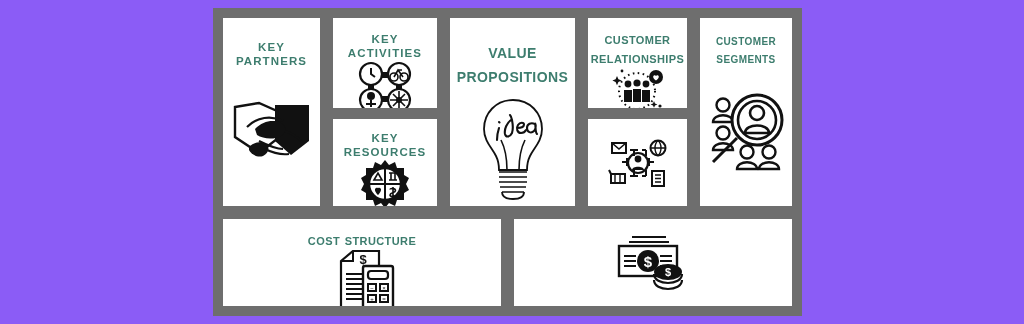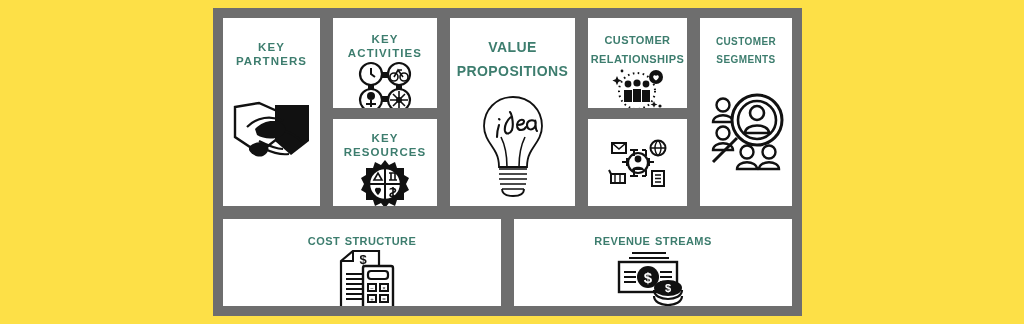--- a/index.html
+++ b/index.html
@@ -11,21 +11,21 @@
     width: 1024px;
     height: 324px;
     font-family: "Liberation Sans", sans-serif;
     overflow: hidden;
   }
 
   #canvas-root {
     position: relative;
     width: 1024px;
     height: 324px;
-    background: #fde047;
+    background: #8b5cf6;
   }
 
   
   .bmc-frame {
     position: absolute;
     left: 213px;
     top: 8px;
     width: 589px;
     height: 308px;
     border: 7px solid #6e6e6e;
@@ -88,21 +88,21 @@
   #block-value-propositions  { left: 447px; top: 15px;  width: 131px; height: 194px; }
   #block-customer-relationships { left: 585px; top: 15px;  width: 105px; height: 96px; }
   #block-channels            { left: 585px; top: 116px; width: 105px; height: 93px;  }
   #block-customer-segments   { left: 697px; top: 15px;  width: 98px;  height: 194px; }
   #block-cost-structure      { left: 220px; top: 216px; width: 284px; height: 93px;  }
   #block-revenue-streams     { left: 511px; top: 216px; width: 284px; height: 93px;  }
 
   #block-key-partners .block-title        { margin-top: 22px; }
   #block-key-activities .block-title      { margin-top: 14px; }
   #block-key-resources .block-title       { margin-top: 12px; }
-  #block-value-propositions .block-title  { margin-top: 16px; }
+  #block-value-propositions .block-title  { margin-top: 22px; }
   #block-customer-relationships .block-title { margin-top: 12px; }
   #block-channels .block-title            { margin-top: 14px; }
   #block-customer-segments .block-title   { margin-top: 14px; }
   #block-cost-structure .block-title      { margin-top: 12px; }
   #block-revenue-streams .block-title     { margin-top: 12px; }
 
   #block-key-partners .icon-wrap          { margin-top: -6px; }
   #block-value-propositions .icon-wrap    { margin-top: 2px; }
   #block-customer-segments .icon-wrap     { margin-top: -4px; }
 
@@ -315,21 +315,20 @@
           <text x="45" y="39.5">−</text>
           <text x="57" y="39.5">×</text>
           <text x="45" y="50.5">+</text>
           <text x="57" y="50.5">=</text>
         </g>
       </svg>
     </div>
   </div>
 
   <div class="block" id="block-revenue-streams">
-    <div class="block-title title-smallcaps sz-md">Revenue streams</div>
     <div class="icon-wrap">
       <svg width="74" height="58" viewBox="0 0 74 58">
 
         <path class="stroke-dark" stroke-width="2" d="M16 3 h34 M13 8 h40"></path>
 
         <rect class="stroke-dark" stroke-width="2.4" x="3" y="12" width="58" height="30" style="fill:#ffffff"></rect>
         <circle class="fill-dark" cx="32" cy="27" r="11"></circle>
         <text x="32" y="32.5" fill="#ffffff" font-family="'Liberation Sans', sans-serif" font-size="15" font-weight="bold" text-anchor="middle">$</text>
         <path class="stroke-dark" stroke-width="2" d="M8 22 h12 M8 27 h12 M8 32 h12 M44 22 h12 M44 27 h12 M44 32 h12"></path>
 

